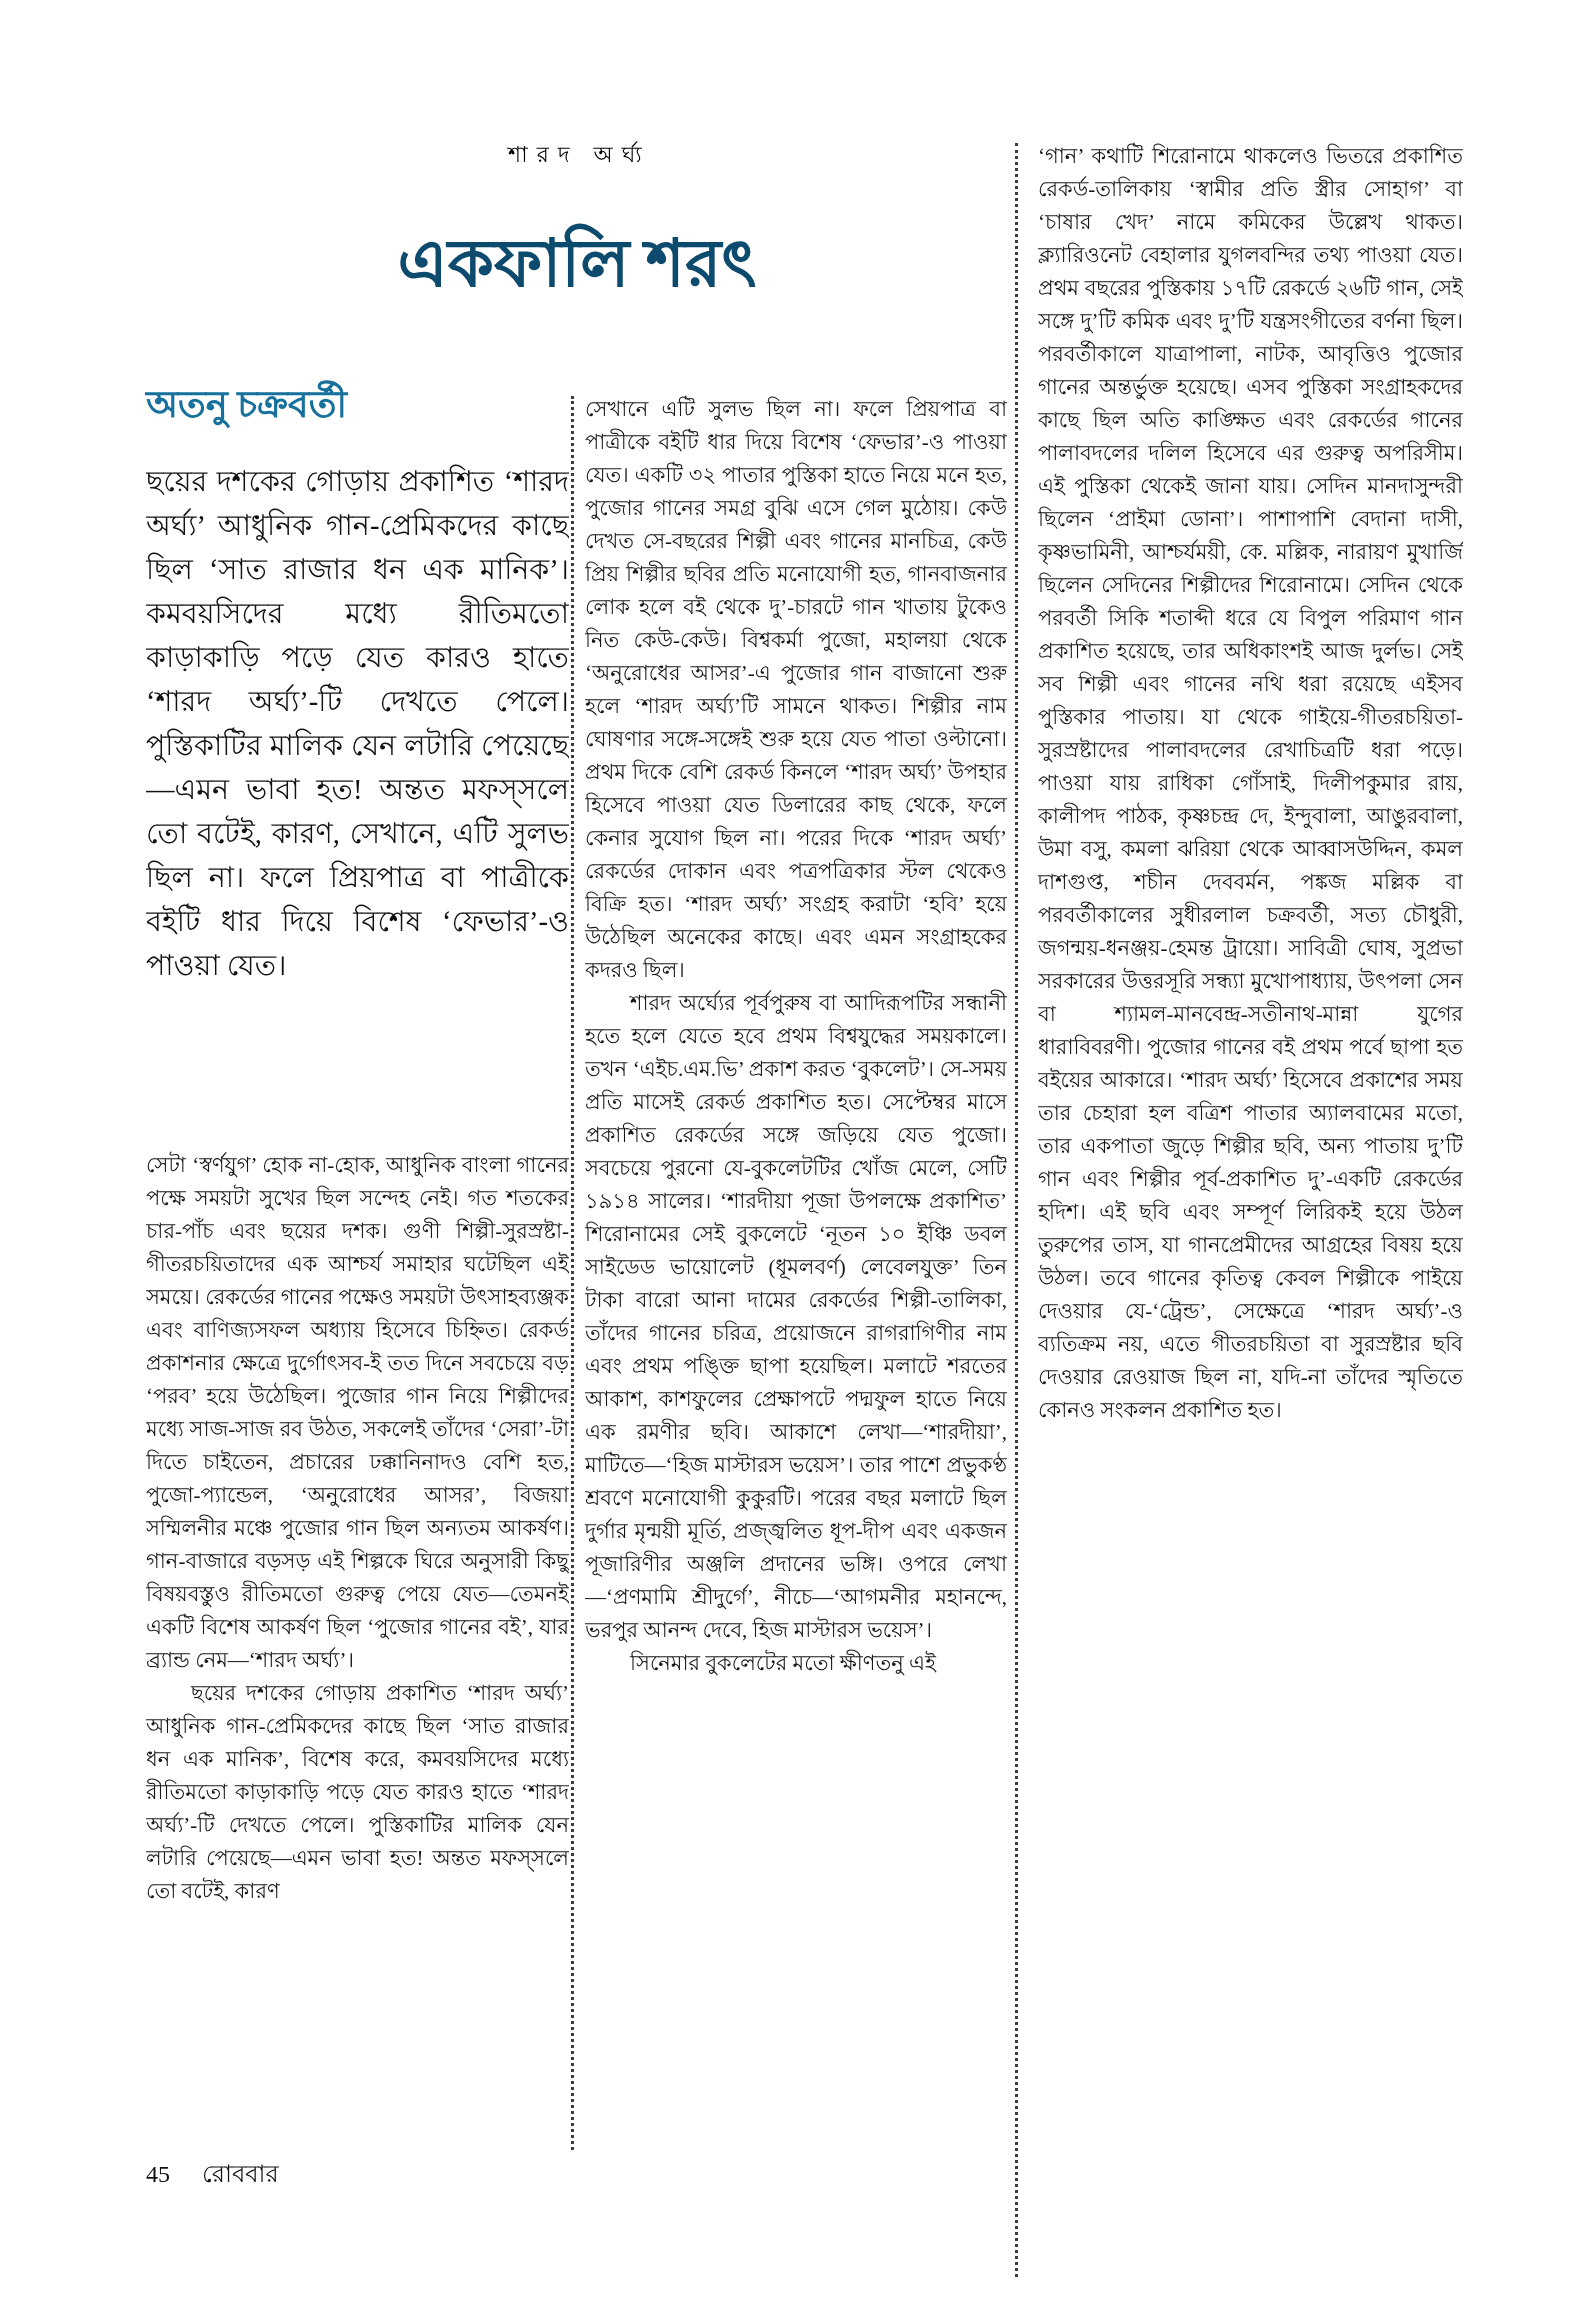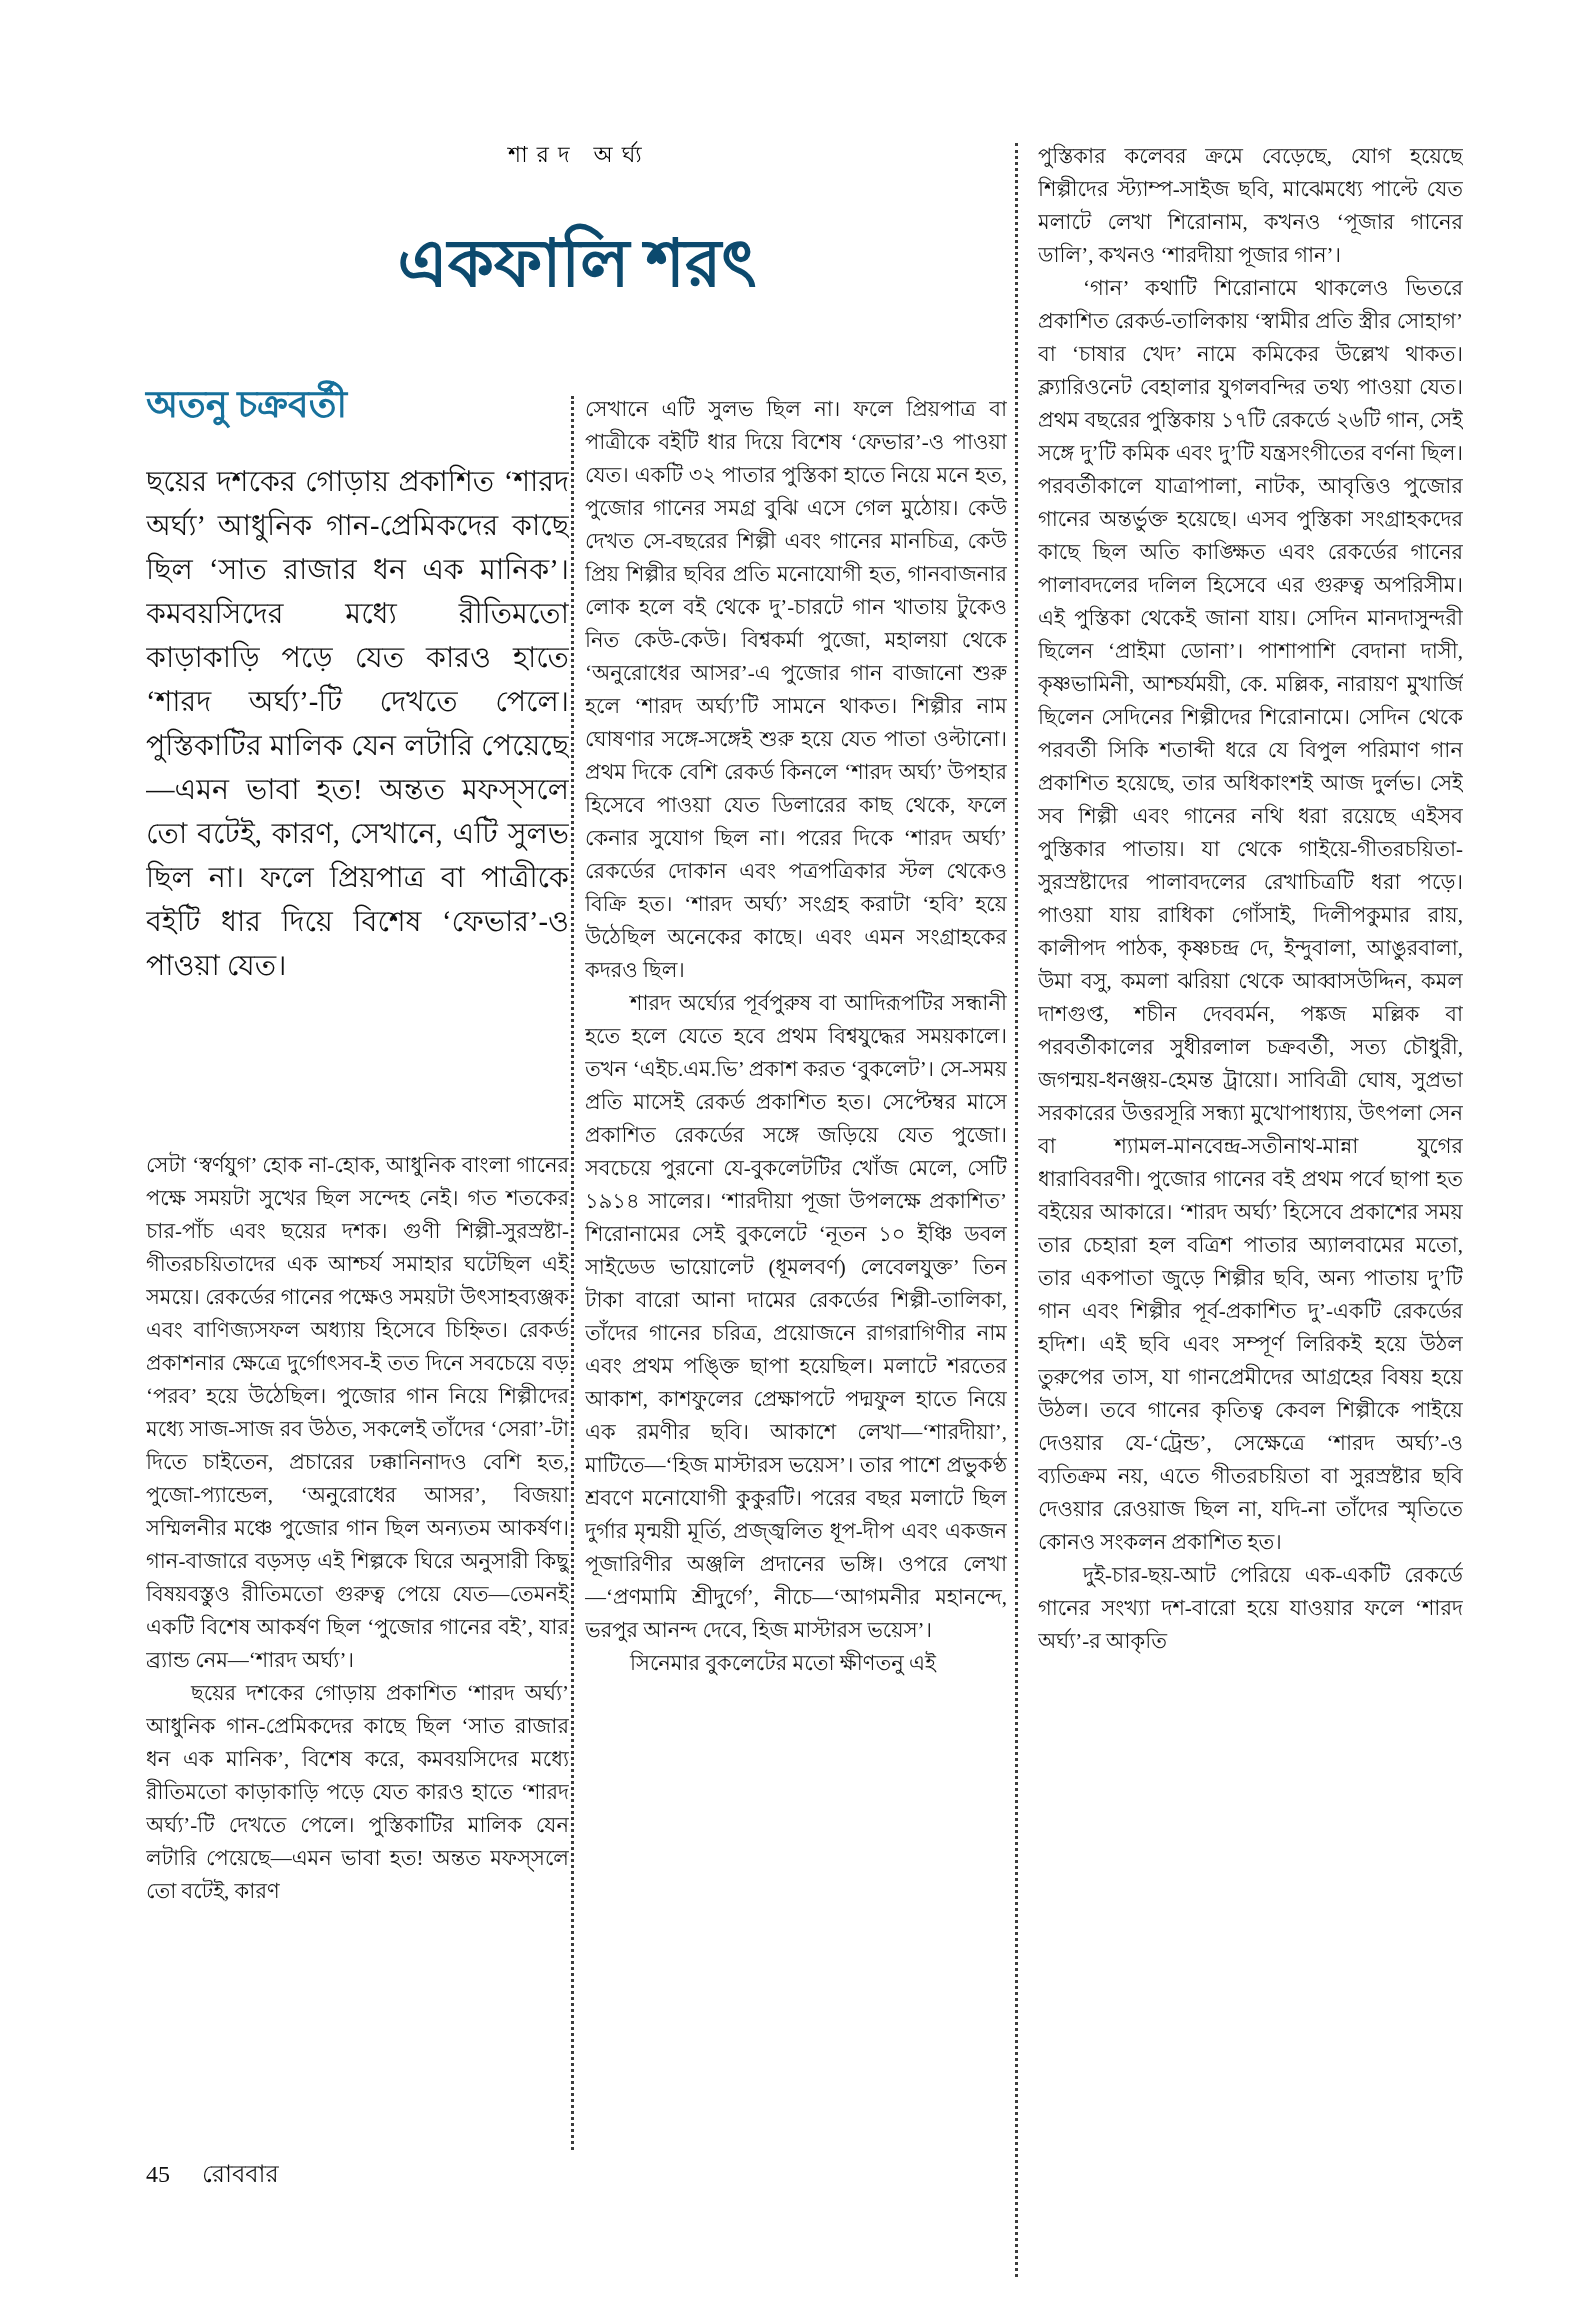--- a/index.html
+++ b/index.html
@@ -57,21 +57,19 @@
   <p>ছয়ের দশকের গোড়ায় প্রকাশিত ‘শারদ অর্ঘ্য’ আধুনিক গান-প্রেমিকদের কাছে ছিল ‘সাত রাজার ধন এক মানিক’, বিশেষ করে, কমবয়সিদের মধ্যে রীতিমতো কাড়াকাড়ি পড়ে যেত কারও হাতে ‘শারদ অর্ঘ্য’-টি দেখতে পেলে। পুস্তিকাটির মালিক যেন লটারি পেয়েছে—এমন ভাবা হত! অন্তত মফস্সলে তো বটেই, কারণ</p>
 </div>
 
 <div class="abs bodycol col2">
   <p>সেখানে এটি সুলভ ছিল না। ফলে প্রিয়পাত্র বা পাত্রীকে বইটি ধার দিয়ে বিশেষ ‘ফেভার’-ও পাওয়া যেত। একটি ৩২ পাতার পুস্তিকা হাতে নিয়ে মনে হত, পুজোর গানের সমগ্র বুঝি এসে গেল মুঠোয়। কেউ দেখত সে-বছরের শিল্পী এবং গানের মানচিত্র, কেউ প্রিয় শিল্পীর ছবির প্রতি মনোযোগী হত, গানবাজনার লোক হলে বই থেকে দু’-চারটে গান খাতায় টুকেও নিত কেউ-কেউ। বিশ্বকর্মা পুজো, মহালয়া থেকে ‘অনুরোধের আসর’-এ পুজোর গান বাজানো শুরু হলে ‘শারদ অর্ঘ্য’টি সামনে থাকত। শিল্পীর নাম ঘোষণার সঙ্গে-সঙ্গেই শুরু হয়ে যেত পাতা ওল্টানো। প্রথম দিকে বেশি রেকর্ড কিনলে ‘শারদ অর্ঘ্য’ উপহার হিসেবে পাওয়া যেত ডিলারের কাছ থেকে, ফলে কেনার সুযোগ ছিল না। পরের দিকে ‘শারদ অর্ঘ্য’ রেকর্ডের দোকান এবং পত্রপত্রিকার স্টল থেকেও বিক্রি হত। ‘শারদ অর্ঘ্য’ সংগ্রহ করাটা ‘হবি’ হয়ে উঠেছিল অনেকের কাছে। এবং এমন সংগ্রাহকের কদরও ছিল।</p>
   <p>শারদ অর্ঘ্যের পূর্বপুরুষ বা আদিরূপটির সন্ধানী হতে হলে যেতে হবে প্রথম বিশ্বযুদ্ধের সময়কালে। তখন ‘এইচ.এম.ভি’ প্রকাশ করত ‘বুকলেট’। সে-সময় প্রতি মাসেই রেকর্ড প্রকাশিত হত। সেপ্টেম্বর মাসে প্রকাশিত রেকর্ডের সঙ্গে জড়িয়ে যেত পুজো। সবচেয়ে পুরনো যে-বুকলেটটির খোঁজ মেলে, সেটি ১৯১৪ সালের। ‘শারদীয়া পূজা উপলক্ষে প্রকাশিত’ শিরোনামের সেই বুকলেটে ‘নূতন ১০ ইঞ্চি ডবল সাইডেড ভায়োলেট (ধূমলবর্ণ) লেবেলযুক্ত’ তিন টাকা বারো আনা দামের রেকর্ডের শিল্পী-তালিকা, তাঁদের গানের চরিত্র, প্রয়োজনে রাগরাগিণীর নাম এবং প্রথম পঙ্ক্তি ছাপা হয়েছিল। মলাটে শরতের আকাশ, কাশফুলের প্রেক্ষাপটে পদ্মফুল হাতে নিয়ে এক রমণীর ছবি। আকাশে লেখা—‘শারদীয়া’, মাটিতে—‘হিজ মাস্টারস ভয়েস’। তার পাশে প্রভুকণ্ঠ শ্রবণে মনোযোগী কুকুরটি। পরের বছর মলাটে ছিল দুর্গার মৃন্ময়ী মূর্তি, প্রজ্জ্বলিত ধূপ-দীপ এবং একজন পূজারিণীর অঞ্জলি প্রদানের ভঙ্গি। ওপরে লেখা—‘প্রণমামি শ্রীদুর্গে’, নীচে—‘আগমনীর মহানন্দে, ভরপুর আনন্দ দেবে, হিজ মাস্টারস ভয়েস’।</p>
   <p>সিনেমার বুকলেটের মতো ক্ষীণতনু এই</p>
 </div>
 
 <div class="abs bodycol col3">
-  <p>পুস্তিকার কলেবর ক্রমে বেড়েছে, যোগ হয়েছে শিল্পীদের স্ট্যাম্প-সাইজ ছবি, মাঝেমধ্যে পাল্টে যেত মলাটে লেখা শিরোনাম, কখনও ‘পূজার গানের ডালি’, কখনও ‘শারদীয়া পূজার গান’।</p>
   <p>‘গান’ কথাটি শিরোনামে থাকলেও ভিতরে প্রকাশিত রেকর্ড-তালিকায় ‘স্বামীর প্রতি স্ত্রীর সোহাগ’ বা ‘চাষার খেদ’ নামে কমিকের উল্লেখ থাকত। ক্ল্যারিওনেট বেহালার যুগলবন্দির তথ্য পাওয়া যেত। প্রথম বছরের পুস্তিকায় ১৭টি রেকর্ডে ২৬টি গান, সেই সঙ্গে দু’টি কমিক এবং দু’টি যন্ত্রসংগীতের বর্ণনা ছিল। পরবর্তীকালে যাত্রাপালা, নাটক, আবৃত্তিও পুজোর গানের অন্তর্ভুক্ত হয়েছে। এসব পুস্তিকা সংগ্রাহকদের কাছে ছিল অতি কাঙ্ক্ষিত এবং রেকর্ডের গানের পালাবদলের দলিল হিসেবে এর গুরুত্ব অপরিসীম। এই পুস্তিকা থেকেই জানা যায়। সেদিন মানদাসুন্দরী ছিলেন ‘প্রাইমা ডোনা’। পাশাপাশি বেদানা দাসী, কৃষ্ণভামিনী, আশ্চর্যময়ী, কে. মল্লিক, নারায়ণ মুখার্জি ছিলেন সেদিনের শিল্পীদের শিরোনামে। সেদিন থেকে পরবর্তী সিকি শতাব্দী ধরে যে বিপুল পরিমাণ গান প্রকাশিত হয়েছে, তার অধিকাংশই আজ দুর্লভ। সেই সব শিল্পী এবং গানের নথি ধরা রয়েছে এইসব পুস্তিকার পাতায়। যা থেকে গাইয়ে-গীতরচয়িতা-সুরস্রষ্টাদের পালাবদলের রেখাচিত্রটি ধরা পড়ে। পাওয়া যায় রাধিকা গোঁসাই, দিলীপকুমার রায়, কালীপদ পাঠক, কৃষ্ণচন্দ্র দে, ইন্দুবালা, আঙুরবালা, উমা বসু, কমলা ঝরিয়া থেকে আব্বাসউদ্দিন, কমল দাশগুপ্ত, শচীন দেববর্মন, পঙ্কজ মল্লিক বা পরবর্তীকালের সুধীরলাল চক্রবর্তী, সত্য চৌধুরী, জগন্ময়-ধনঞ্জয়-হেমন্ত ট্রায়ো। সাবিত্রী ঘোষ, সুপ্রভা সরকারের উত্তরসূরি সন্ধ্যা মুখোপাধ্যায়, উৎপলা সেন বা শ্যামল-মানবেন্দ্র-সতীনাথ-মান্না যুগের ধারাবিবরণী। পুজোর গানের বই প্রথম পর্বে ছাপা হত বইয়ের আকারে। ‘শারদ অর্ঘ্য’ হিসেবে প্রকাশের সময় তার চেহারা হল বত্রিশ পাতার অ্যালবামের মতো, তার একপাতা জুড়ে শিল্পীর ছবি, অন্য পাতায় দু’টি গান এবং শিল্পীর পূর্ব-প্রকাশিত দু’-একটি রেকর্ডের হদিশ। এই ছবি এবং সম্পূর্ণ লিরিকই হয়ে উঠল তুরুপের তাস, যা গানপ্রেমীদের আগ্রহের বিষয় হয়ে উঠল। তবে গানের কৃতিত্ব কেবল শিল্পীকে পাইয়ে দেওয়ার যে-‘ট্রেন্ড’, সেক্ষেত্রে ‘শারদ অর্ঘ্য’-ও ব্যতিক্রম নয়, এতে গীতরচয়িতা বা সুরস্রষ্টার ছবি দেওয়ার রেওয়াজ ছিল না, যদি-না তাঁদের স্মৃতিতে কোনও সংকলন প্রকাশিত হত।</p>
-  <p>দুই-চার-ছয়-আট পেরিয়ে এক-একটি রেকর্ডে গানের সংখ্যা দশ-বারো হয়ে যাওয়ার ফলে ‘শারদ অর্ঘ্য’-র আকৃতি</p>
 </div>
 
 <div class="abs footer">
   <span class="pageno">45</span><span>রোববার</span>
 </div>
 
 
 </body></html>

